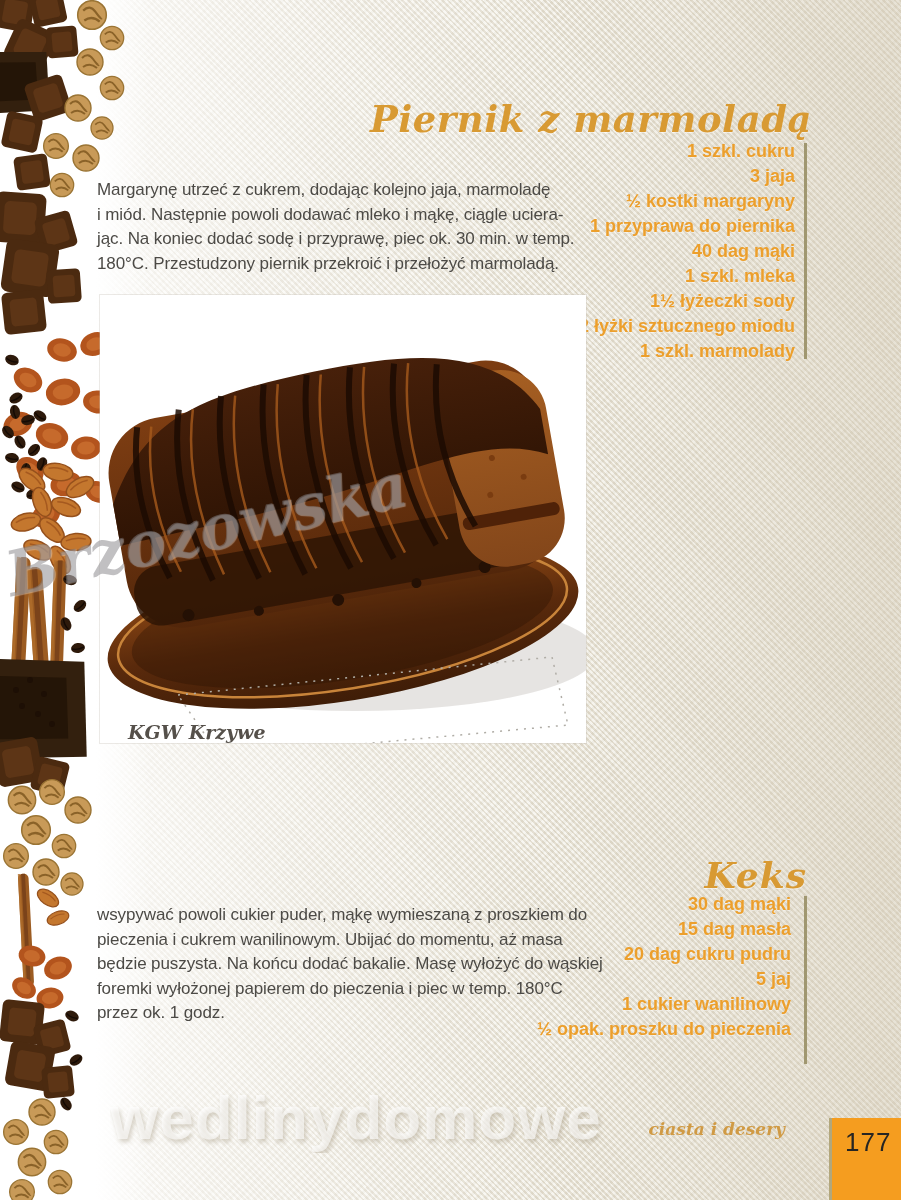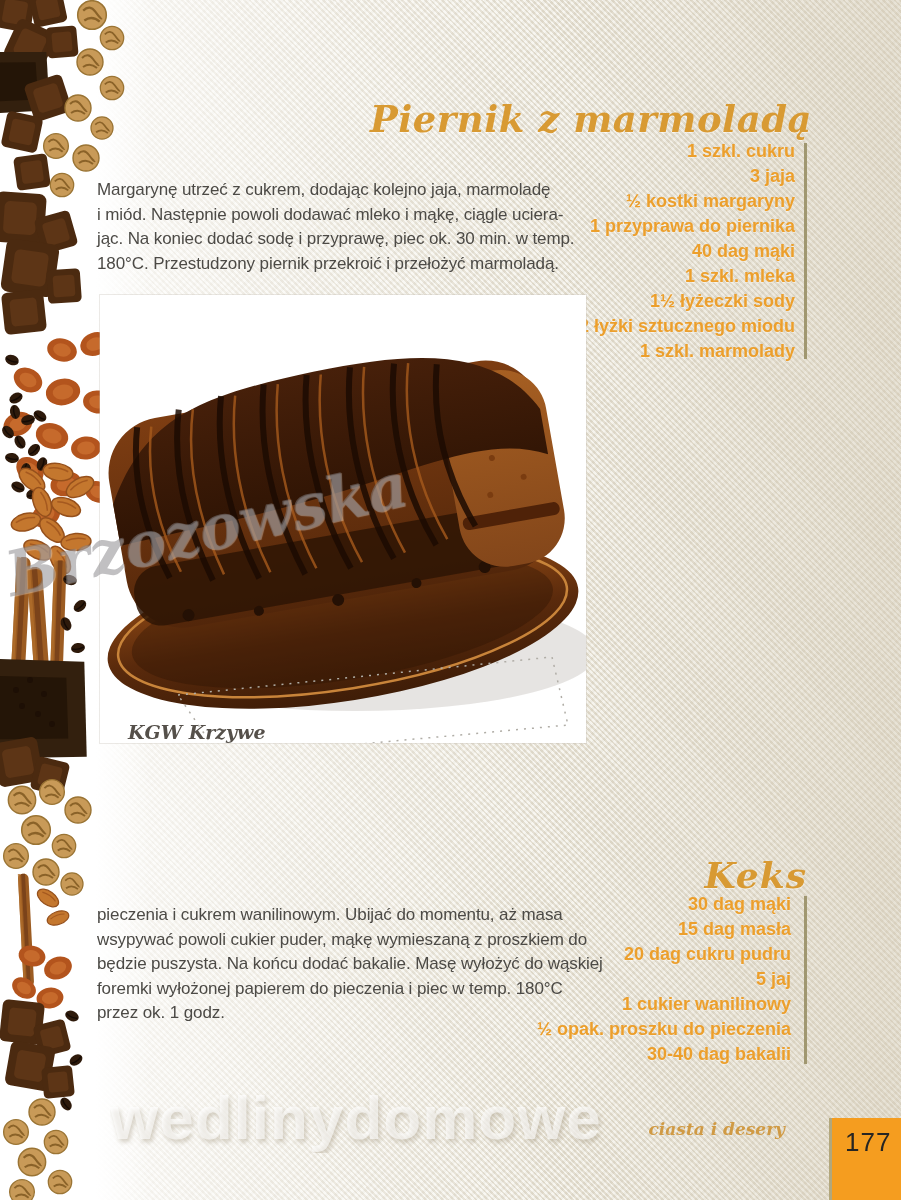--- a/index.html
+++ b/index.html
@@ -364,27 +364,26 @@
 
   <h2 class="recipe-title" id="title-keks">Keks</h2>
 
   <div class="ing-list" id="ing-keks">
       <div>30 dag mąki</div>
       <div>15 dag masła</div>
       <div>20 dag cukru pudru</div>
       <div>5 jaj</div>
       <div>1 cukier wanilinowy</div>
       <div>½ opak. proszku do pieczenia</div>
-      <div>30-40 dag bakalii</div>
     </div>
   <div class="vrule" id="rule-keks"></div>
 
   <div class="body-text" id="instr-keks">
+      <div>wsypywać powoli cukier puder, mąkę wymieszaną z proszkiem do</div>
       <div>pieczenia i cukrem wanilinowym. Ubijać do momentu, aż masa</div>
-      <div>wsypywać powoli cukier puder, mąkę wymieszaną z proszkiem do</div>
       <div>będzie puszysta. Na końcu dodać bakalie. Masę wyłożyć do wąskiej</div>
       <div>foremki wyłożonej papierem do pieczenia i piec w temp. 180°C</div>
       <div>przez ok. 1 godz.</div>
     </div>
 
   <div class="wm-bottom">wedlinydomowe</div>
 
   <div class="footer-section">ciasta i desery</div>
 
   <div class="page-tab">

